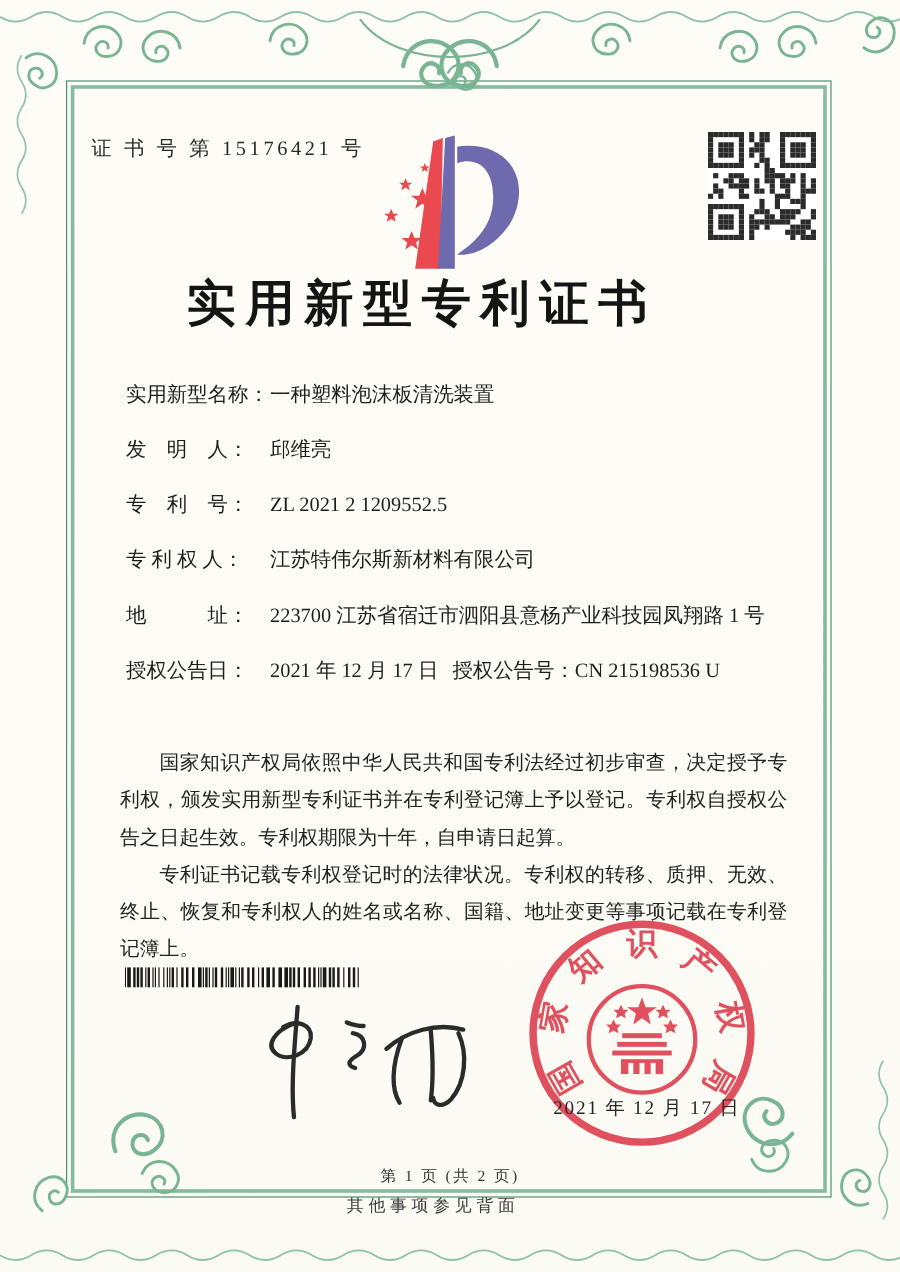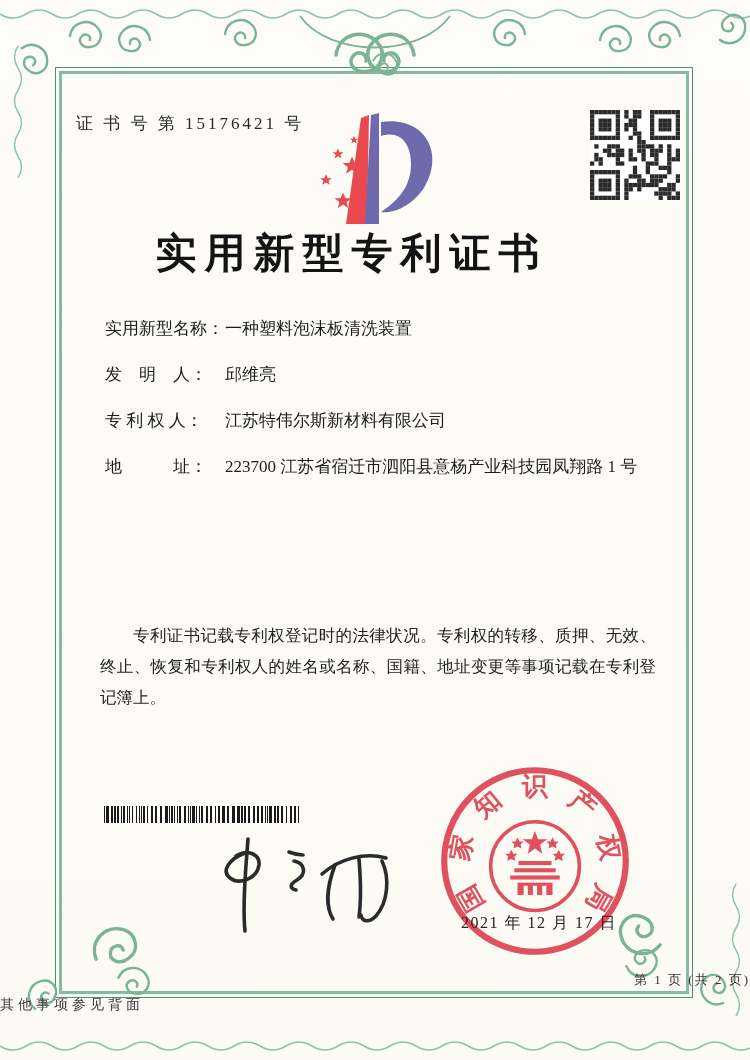--- a/index.html
+++ b/index.html
@@ -47,22 +47,22 @@
   #paras p { text-indent:2em; }
 
   #barcode { left:104px; top:806px; width:202px; height:17px; }
 
   #sig-block { left:106px; top:854px; font-size:18px; letter-spacing:3px; line-height:37px; color:#1c1c1c; }
   #signature { left:193px; top:833px; width:215px; height:108px; }
 
   #seal { left:437px; top:763px; width:196px; height:196px; opacity:.88; }
   #seal-date { left:461px; top:913px; font-size:16px; letter-spacing:1.5px; color:#262626; z-index:4; }
 
-  #page-no { left:0; top:971px; width:750px; text-align:right; font-size:13px; letter-spacing:2px; color:#333; }
-  #back-note { left:0; top:996px; width:722px; text-align:left; font-size:14px; letter-spacing:4px; color:#3a3a3a; }
+  #page-no { left:0; top:971px; width:750px; text-align:center; font-size:13px; letter-spacing:2px; color:#333; }
+  #back-note { left:0; top:996px; width:722px; text-align:center; font-size:14px; letter-spacing:4px; color:#3a3a3a; }
 </style>
 </head>
 <body>
 
 <div id="page">
 
   <div id="frame-outer">
     <div id="frame-inner"></div>
   </div>
 
@@ -350,28 +350,35 @@
     <div id="title" class="abs">实用新型专利证书</div>
 
     <div id="fields" class="abs">
       <div class="row">
         <span class="lbl">实用新型名称：</span><span class="val">一种塑料泡沫板清洗装置</span>
       </div>
       <div class="row">
         <span class="lbl">发　明　人：</span><span class="val">邱维亮</span>
       </div>
       <div class="row">
+        <span class="lbl">专　利　号：</span><span class="val">ZL 2021 2 1209552.5</span>
+      </div>
+      <div class="row">
         <span class="lbl">专 利 权 人：</span><span class="val">江苏特伟尔斯新材料有限公司</span>
       </div>
       <div class="row">
         <span class="lbl">地　　　址：</span><span class="val">223700 江苏省宿迁市泗阳县意杨产业科技园凤翔路 1 号</span>
       </div>
+      <div class="row">
+        <span class="pair-first"><span class="lbl">授权公告日：</span><span class="val">2021 年 12 月 17 日</span></span><span><span class="lbl" style="min-width:0">授权公告号：</span><span class="val">CN 215198536 U</span></span>
+      </div>
     </div>
 
     <div id="paras" class="abs">
+      <p>国家知识产权局依照中华人民共和国专利法经过初步审查，决定授予专利权，颁发实用新型专利证书并在专利登记簿上予以登记。专利权自授权公告之日起生效。专利权期限为十年，自申请日起算。</p>
       <p>专利证书记载专利权登记时的法律状况。专利权的转移、质押、无效、终止、恢复和专利权人的姓名或名称、国籍、地址变更等事项记载在专利登记簿上。</p>
     </div>
 
     <svg id="barcode" class="abs" viewBox="0 0 202 17">
       <g fill="#1a1a1a">
           <rect x="0" y="0" width="1" height="17"></rect>
           <rect x="2" y="0" width="3" height="17"></rect>
           <rect x="7" y="0" width="2" height="17"></rect>
           <rect x="10" y="0" width="2" height="17"></rect>
           <rect x="13" y="0" width="2" height="17"></rect>

